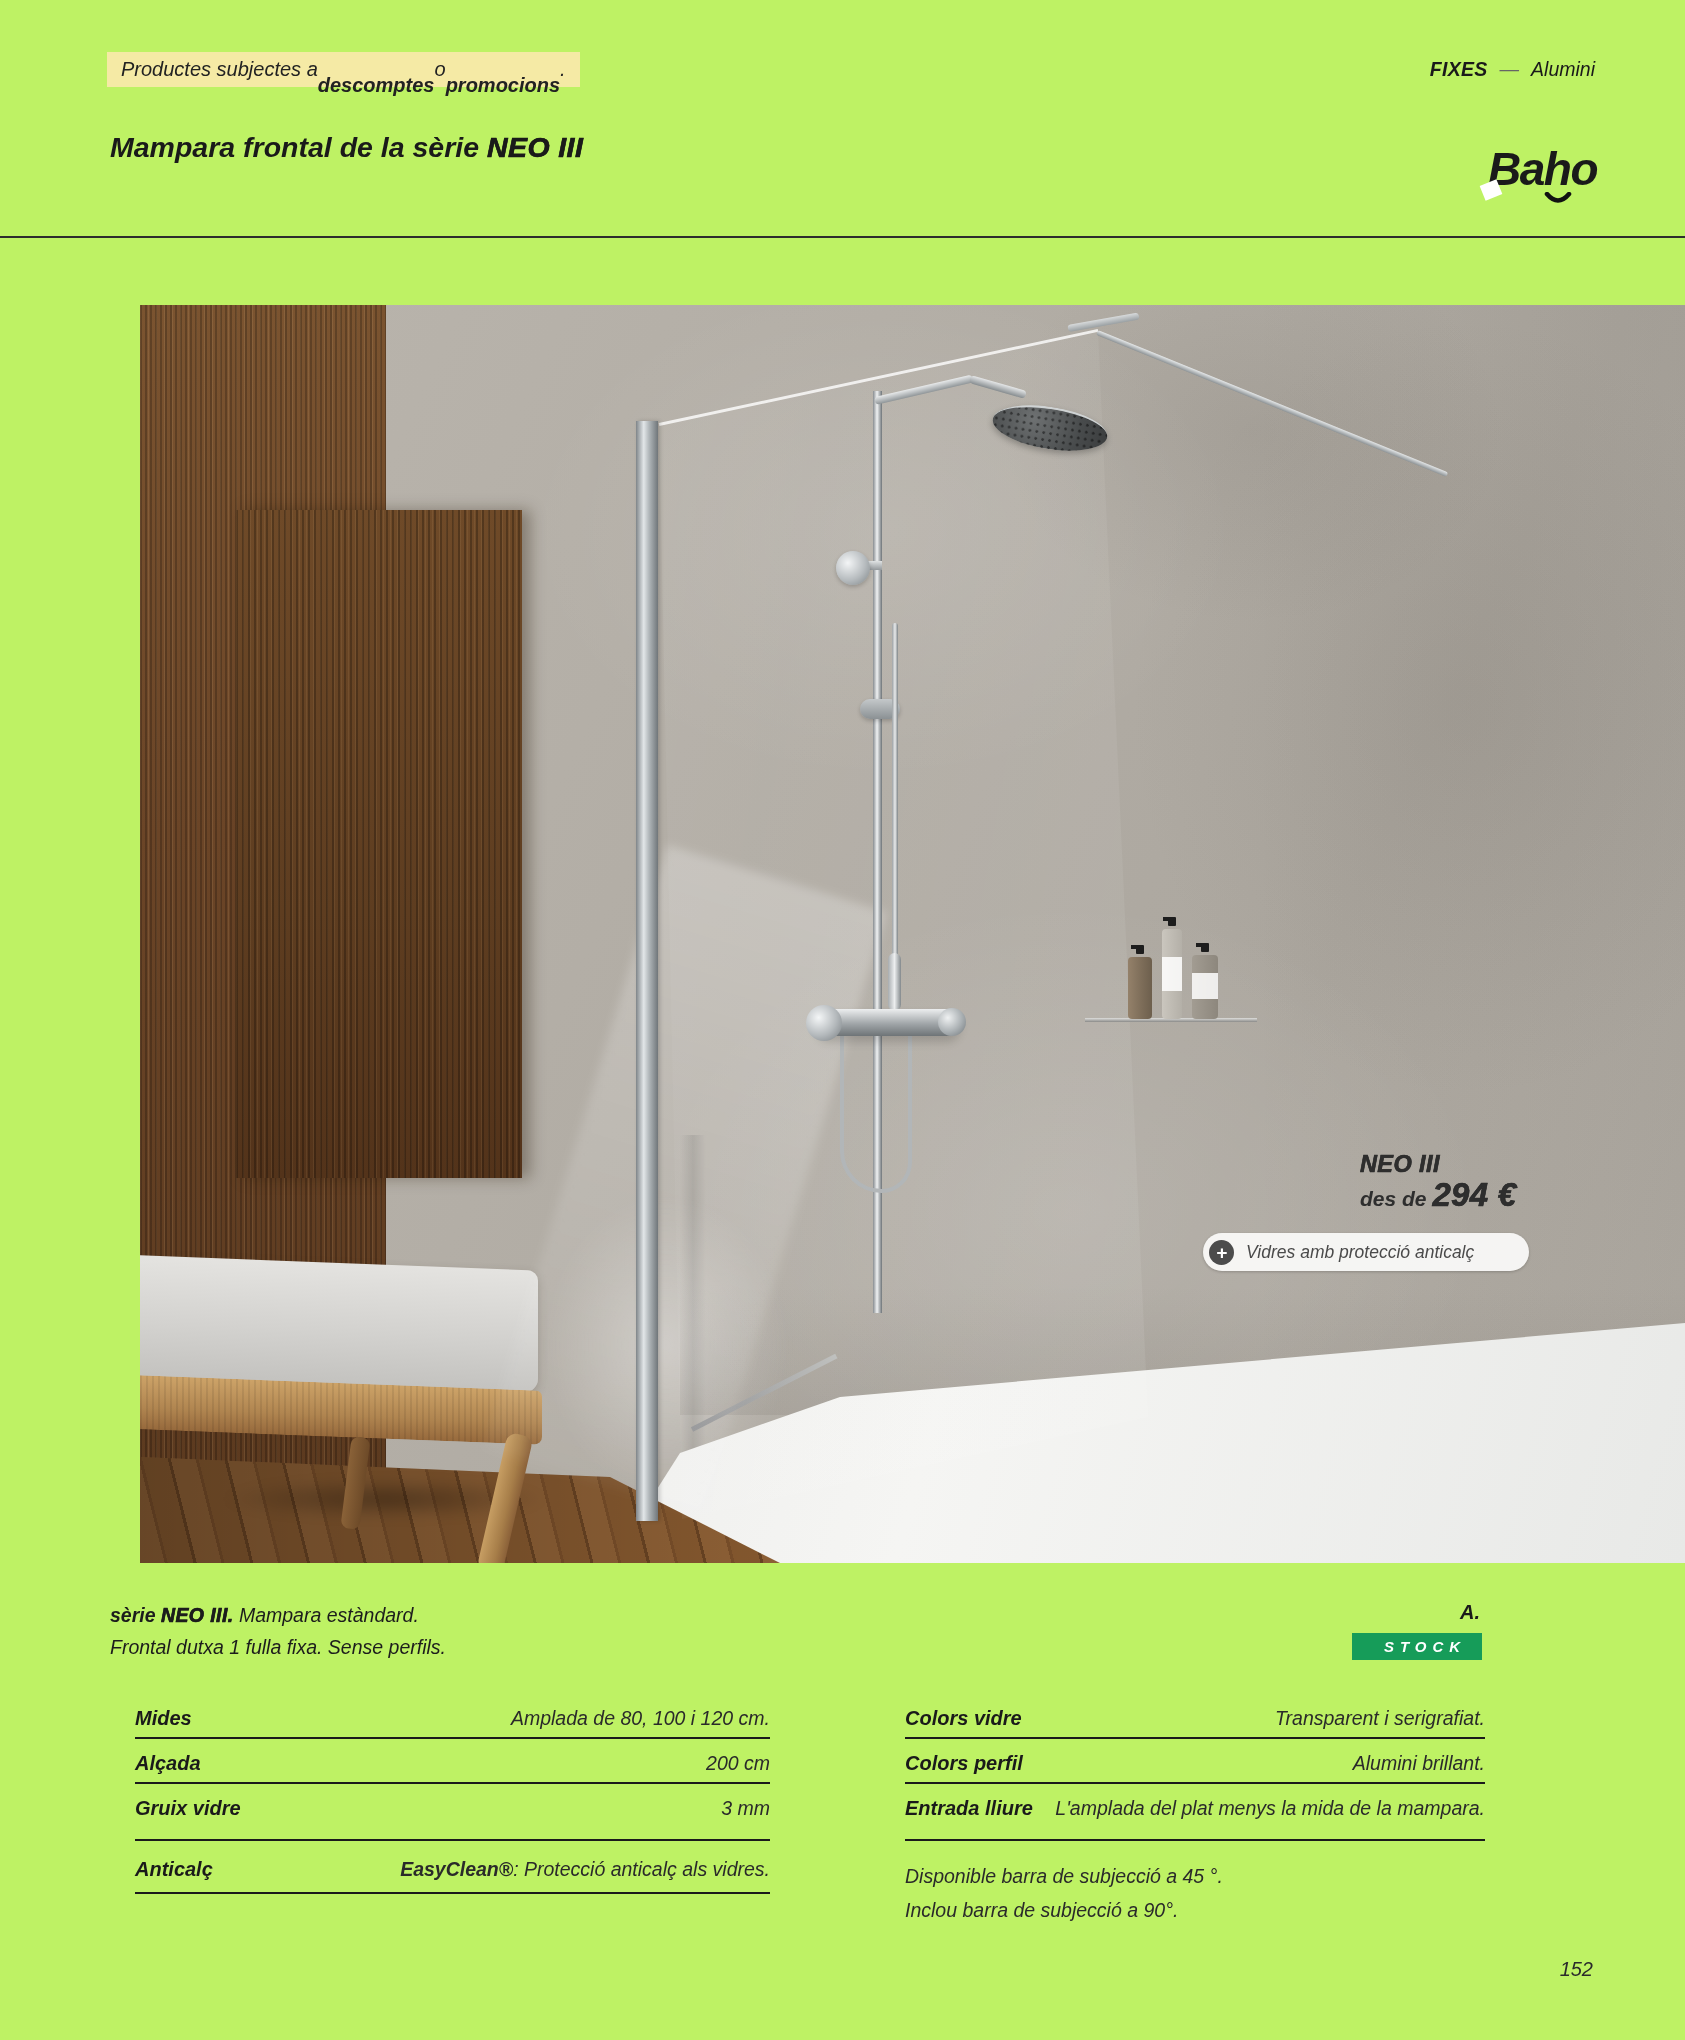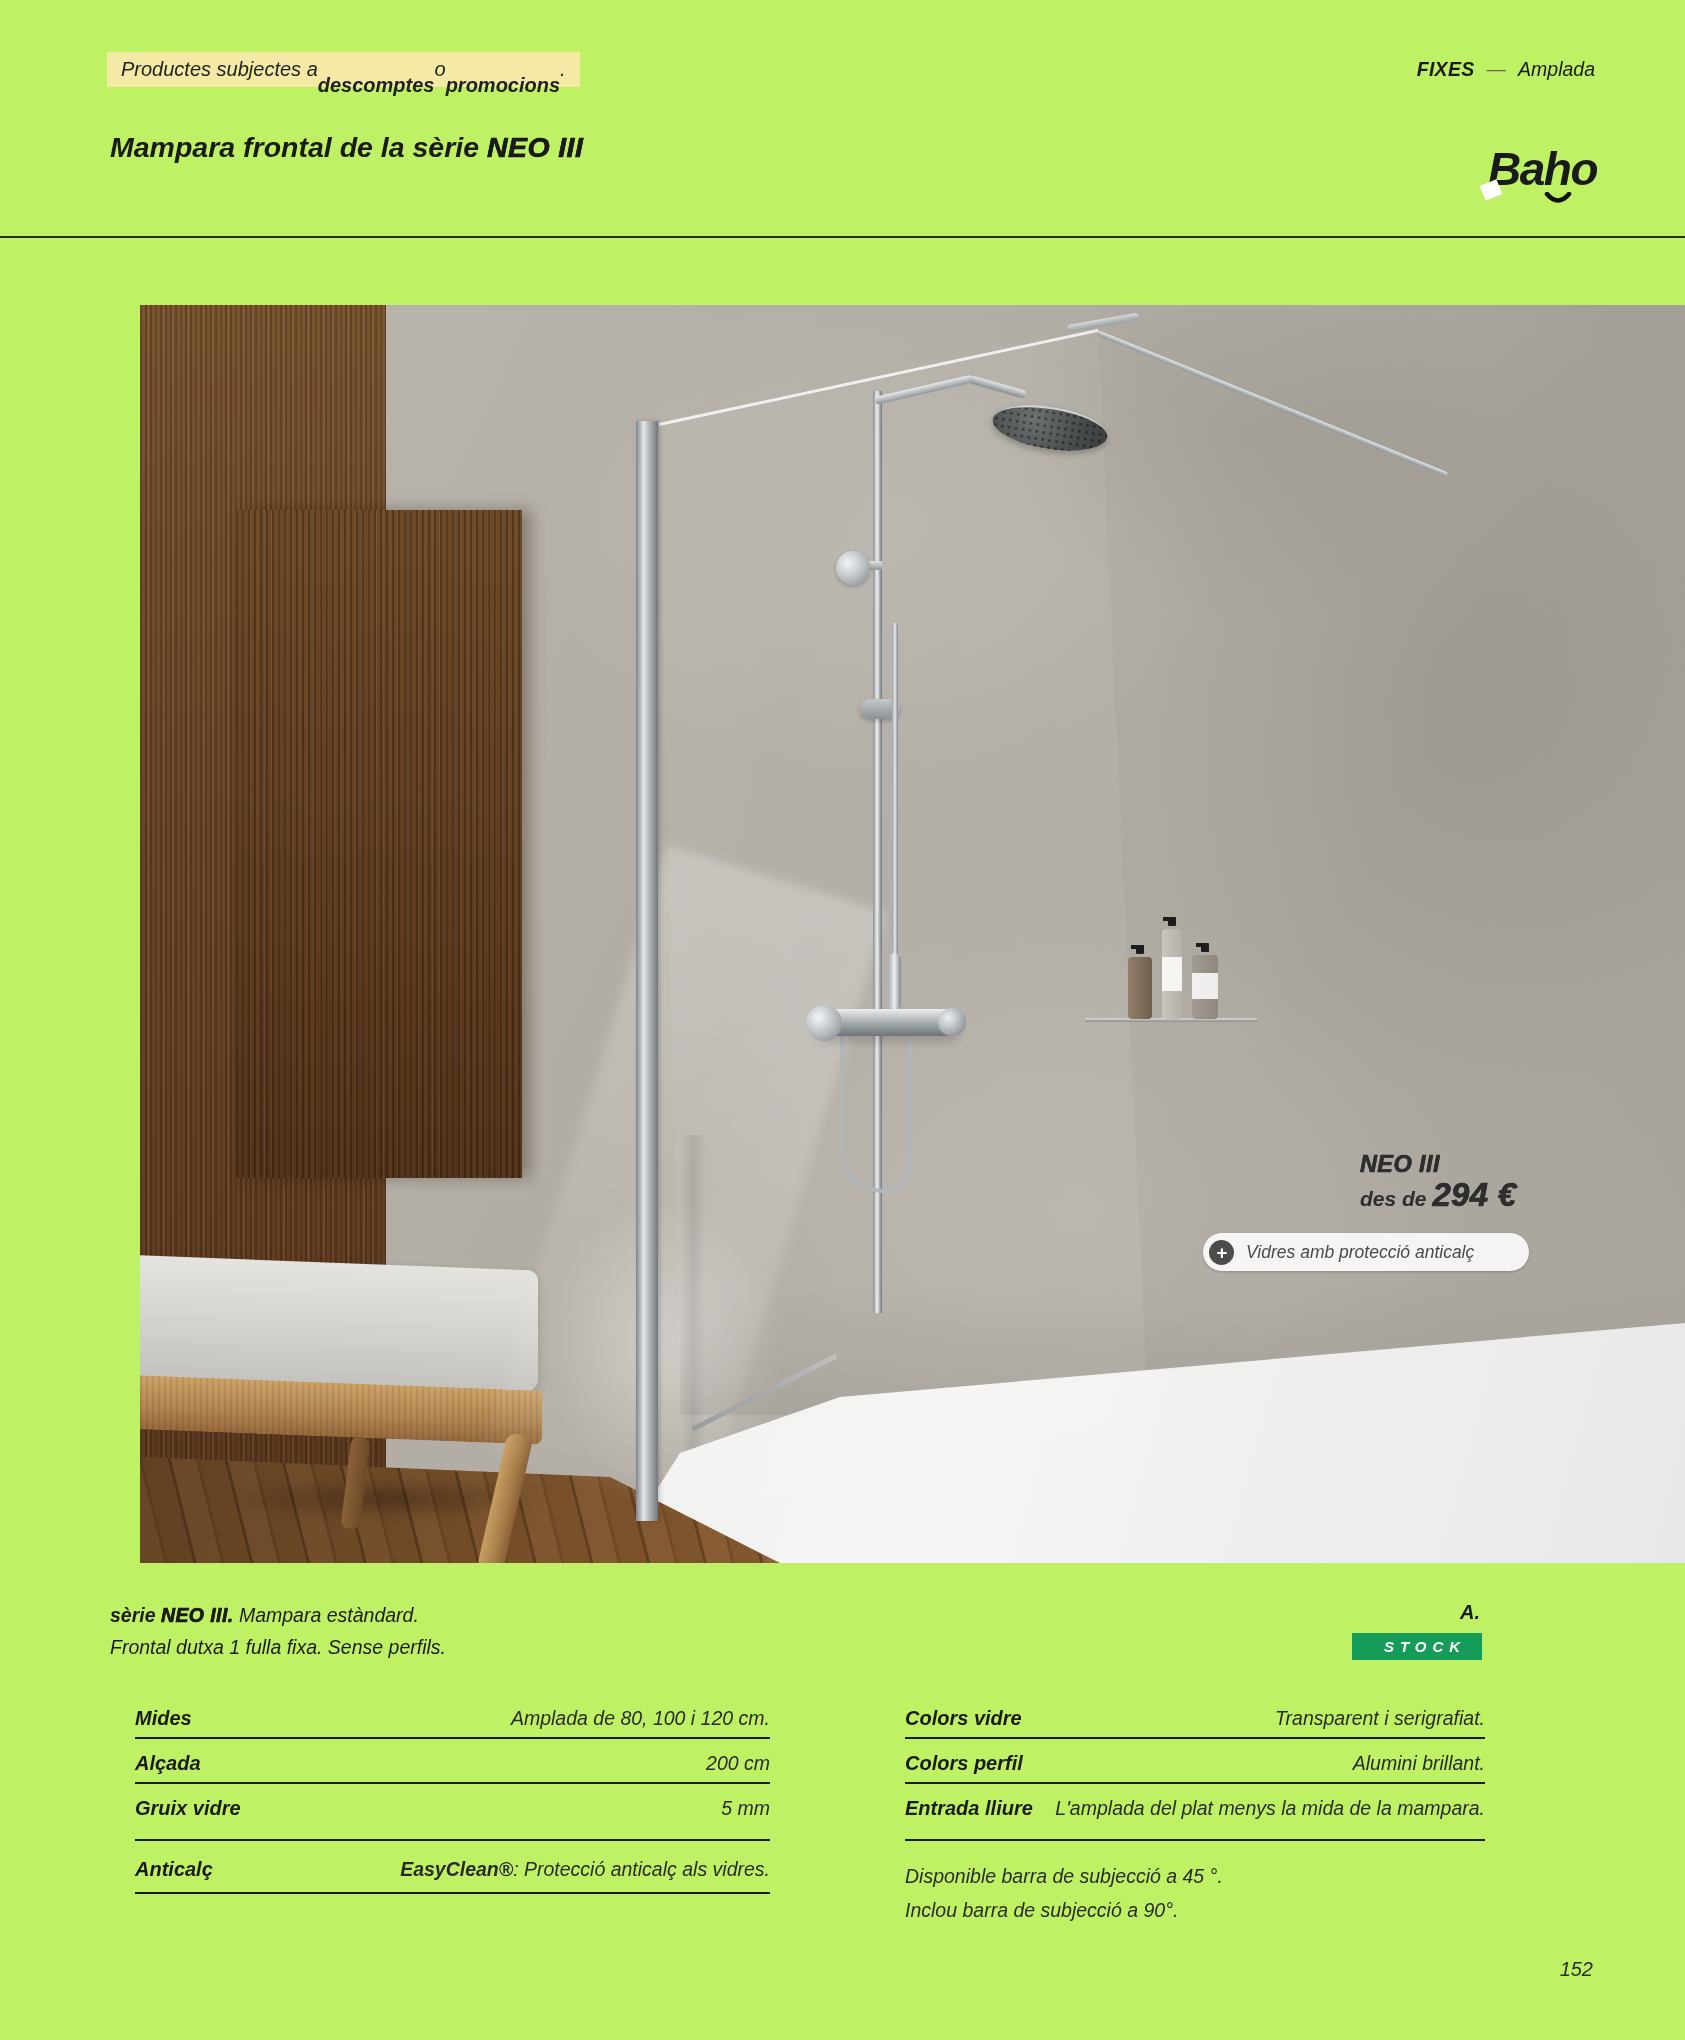--- a/index.html
+++ b/index.html
@@ -173,21 +173,21 @@
 
   <div class="promo-banner" style="background-color: rgb(245, 234, 165);">
     <span>Productes subjectes a </span>
       <b>descomptes</b>
       <span> o </span>
       <b>promocions</b>
       <span>.</span>
   </div>
 
   <div class="section-label">
-    <span class="sec-bold">FIXES</span><span class="sec-dash">—</span><span>Amplada</span>
+    <span class="sec-bold">FIXES</span><span class="sec-dash">—</span><span>Alumini</span>
   </div>
 
   <div class="page-title">
     <span>Mampara frontal de la sèrie </span><span class="xb">NEO III</span>
   </div>
 
   <div class="brand-logo">
     <span>Baho</span>
     <span class="brand-cut"></span>
     <svg class="brand-smile" width="28" height="14" viewBox="0 0 28 14">
@@ -272,21 +272,21 @@
     <div class="spec-row">
       <span class="spec-label">Mides</span>
       <span class="spec-value">Amplada de 80, 100 i 120 cm.</span>
     </div>
     <div class="spec-row">
       <span class="spec-label">Alçada</span>
       <span class="spec-value">200 cm</span>
     </div>
     <div class="spec-row tall">
       <span class="spec-label">Gruix vidre</span>
-      <span class="spec-value">5 mm</span>
+      <span class="spec-value">3 mm</span>
     </div>
     <div class="spec-row last">
       <span class="spec-label">Anticalç</span>
       <span class="spec-value"><b>EasyClean®</b><span>: Protecció anticalç als vidres.</span></span>
     </div>
   </div>
 
   <div class="spec-table spec-right">
     <div class="spec-row">
       <span class="spec-label">Colors vidre</span>

